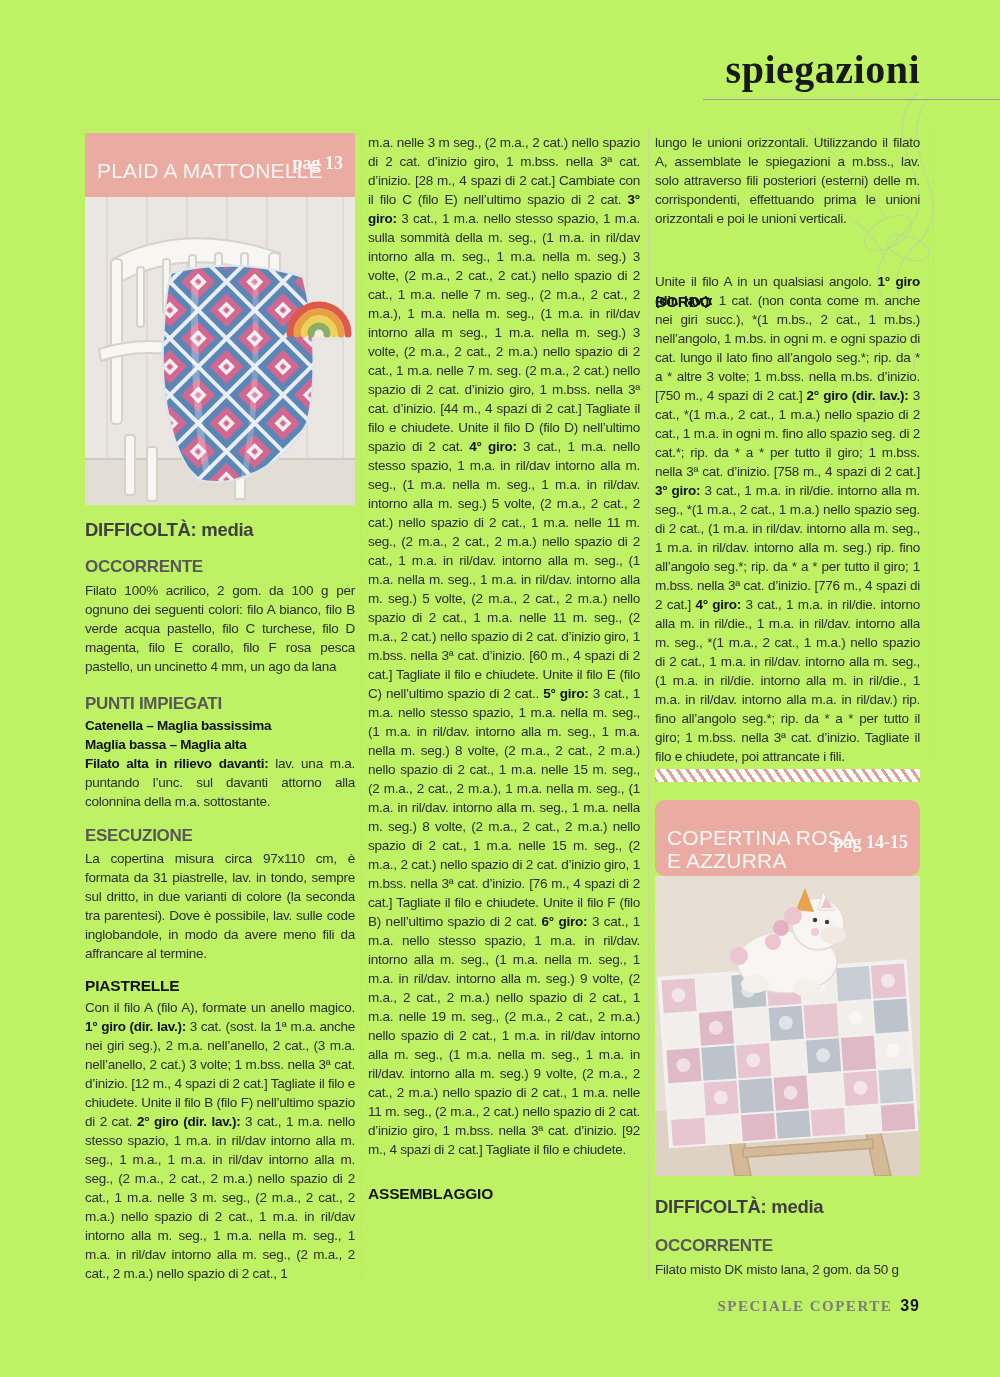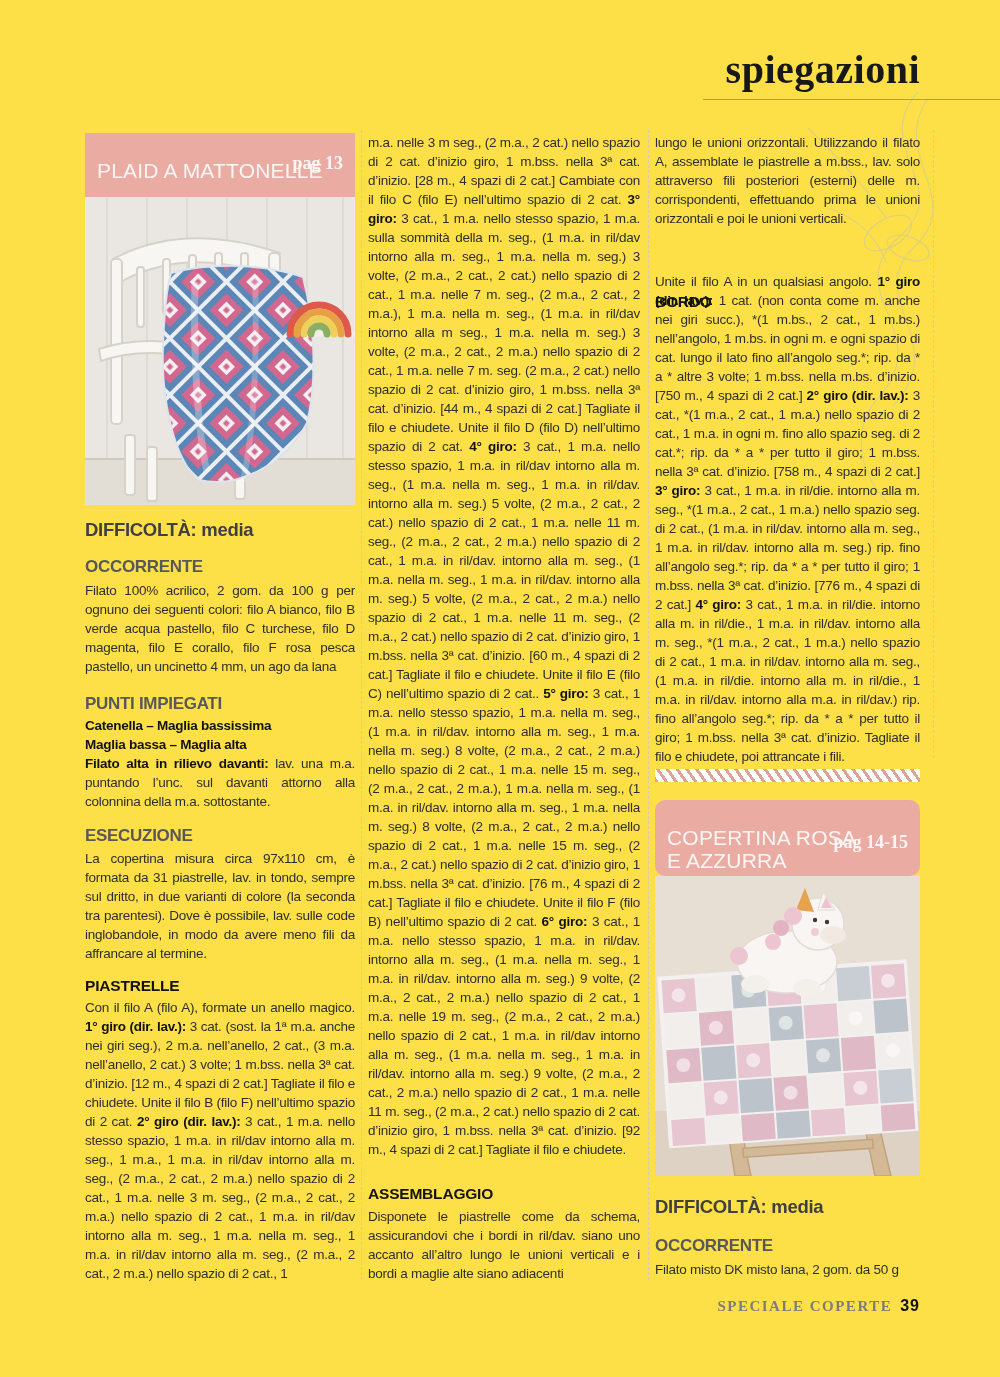--- a/index.html
+++ b/index.html
@@ -1,16 +1,16 @@
 <!DOCTYPE html>
 <html><head>
 <meta charset="utf-8">
 <style>
   html,body{margin:0;padding:0;background:#ffffff;}
-  .page{position:relative;width:1000px;height:1377px;background:#fde047;overflow:hidden;
+  .page{position:relative;width:1000px;height:1377px;background:#bef264;overflow:hidden;
         font-family:"Liberation Sans",sans-serif;color:#2b2b2b;}
   
   .mag-header{position:absolute;top:46px;right:80px;font-family:"Liberation Serif",serif;
               font-size:40px;font-weight:700;color:#181818;letter-spacing:0.5px;z-index:2;}
   .header-rule{position:absolute;top:99px;left:703px;right:0;height:1px;background:#9a9a9a;z-index:2;}
   .decor-art{position:absolute;left:768px;top:88px;width:210px;height:420px;z-index:0;opacity:.45;}
   
   .colsep{position:absolute;top:130px;border-left:1px dashed #cfcac4;width:0;z-index:1;}
   .sep1{left:361px;height:1150px;}
   .sep2{left:648px;height:1150px;}
@@ -131,23 +131,22 @@
 
   <div class="block h-gray" style="left:85px;top:826px;width:270px;">ESECUZIONE</div>
   <div class="block body-txt" style="left:85px;top:849px;width:270px;">La copertina misura circa 97x110 cm, è formata da 31 piastrelle, lav. in tondo, sempre sul dritto, in due varianti di colore (la seconda tra parentesi). Dove è possibile, lav. sulle code inglobandole, in modo da avere meno fili da affrancare al termine.</div>
 
   <div class="block h-black" style="left:85px;top:977px;width:270px;">PIASTRELLE</div>
   <div class="block body-txt" style="left:85px;top:998px;width:270px;"><span>Con il filo A (filo A), formate un anello magico. </span><b>1° giro (dir. lav.): </b><span>3 cat. (sost. la 1ª m.a. anche nei giri seg.), 2 m.a. nell’anello, 2 cat., (3 m.a. nell’anello, 2 cat.) 3 volte; 1 m.bss. nella 3ª cat. d’inizio. [12 m., 4 spazi di 2 cat.] Tagliate il filo e chiudete. Unite il filo B (filo F) nell’ultimo spazio di 2 cat. </span><b>2° giro (dir. lav.): </b><span>3 cat., 1 m.a. nello stesso spazio, 1 m.a. in ril/dav intorno alla m. seg., 1 m.a., 1 m.a. in ril/dav intorno alla m. seg., (2 m.a., 2 cat., 2 m.a.) nello spazio di 2 cat., 1 m.a. nelle 3 m. seg., (2 m.a., 2 cat., 2 m.a.) nello spazio di 2 cat., 1 m.a. in ril/dav intorno alla m. seg., 1 m.a. nella m. seg., 1 m.a. in ril/dav intorno alla m. seg., (2 m.a., 2 cat., 2 m.a.) nello spazio di 2 cat., 1</span></div>
 
   <div class="block body-txt" style="left:368px;top:133px;width:272px;"><span>m.a. nelle 3 m seg., (2 m.a., 2 cat.) nello spazio di 2 cat. d’inizio giro, 1 m.bss. nella 3ª cat. d’inizio. [28 m., 4 spazi di 2 cat.] Cambiate con il filo C (filo E) nell’ultimo spazio di 2 cat. </span><b>3° giro: </b><span>3 cat., 1 m.a. nello stesso spazio, 1 m.a. sulla sommità della m. seg., (1 m.a. in ril/dav intorno alla m. seg., 1 m.a. nella m. seg.) 3 volte, (2 m.a., 2 cat., 2 cat.) nello spazio di 2 cat., 1 m.a. nelle 7 m. seg., (2 m.a., 2 cat., 2 m.a.), 1 m.a. nella m. seg., (1 m.a. in ril/dav intorno alla m seg., 1 m.a. nella m. seg.) 3 volte, (2 m.a., 2 cat., 2 m.a.) nello spazio di 2 cat., 1 m.a. nelle 7 m. seg. (2 m.a., 2 cat.) nello spazio di 2 cat. d’inizio giro, 1 m.bss. nella 3ª cat. d’inizio. [44 m., 4 spazi di 2 cat.] Tagliate il filo e chiudete. Unite il filo D (filo D) nell’ultimo spazio di 2 cat. </span><b>4° giro: </b><span>3 cat., 1 m.a. nello stesso spazio, 1 m.a. in ril/dav intorno alla m. seg., (1 m.a. nella m. seg., 1 m.a. in ril/dav. intorno alla m. seg.) 5 volte, (2 m.a., 2 cat., 2 cat.) nello spazio di 2 cat., 1 m.a. nelle 11 m. seg., (2 m.a., 2 cat., 2 m.a.) nello spazio di 2 cat., 1 m.a. in ril/dav. intorno alla m. seg., (1 m.a. nella m. seg., 1 m.a. in ril/dav. intorno alla m. seg.) 5 volte, (2 m.a., 2 cat., 2 m.a.) nello spazio di 2 cat., 1 m.a. nelle 11 m. seg., (2 m.a., 2 cat.) nello spazio di 2 cat. d’inizio giro, 1 m.bss. nella 3ª cat. d’inizio. [60 m., 4 spazi di 2 cat.] Tagliate il filo e chiudete. Unite il filo E (filo C) nell’ultimo spazio di 2 cat.. </span><b>5° giro: </b><span>3 cat., 1 m.a. nello stesso spazio, 1 m.a. nella m. seg., (1 m.a. in ril/dav. intorno alla m. seg., 1 m.a. nella m. seg.) 8 volte, (2 m.a., 2 cat., 2 m.a.) nello spazio di 2 cat., 1 m.a. nelle 15 m. seg., (2 m.a., 2 cat., 2 m.a.), 1 m.a. nella m. seg., (1 m.a. in ril/dav. intorno alla m. seg., 1 m.a. nella m. seg.) 8 volte, (2 m.a., 2 cat., 2 m.a.) nello spazio di 2 cat., 1 m.a. nelle 15 m. seg., (2 m.a., 2 cat.) nello spazio di 2 cat. d’inizio giro, 1 m.bss. nella 3ª cat. d’inizio. [76 m., 4 spazi di 2 cat.] Tagliate il filo e chiudete. Unite il filo F (filo B) nell’ultimo spazio di 2 cat. </span><b>6° giro: </b><span>3 cat., 1 m.a. nello stesso spazio, 1 m.a. in ril/dav. intorno alla m. seg., (1 m.a. nella m. seg., 1 m.a. in ril/dav. intorno alla m. seg.) 9 volte, (2 m.a., 2 cat., 2 m.a.) nello spazio di 2 cat., 1 m.a. nelle 19 m. seg., (2 m.a., 2 cat., 2 m.a.) nello spazio di 2 cat., 1 m.a. in ril/dav intorno alla m. seg., (1 m.a. nella m. seg., 1 m.a. in ril/dav. intorno alla m. seg.) 9 volte, (2 m.a., 2 cat., 2 m.a.) nello spazio di 2 cat., 1 m.a. nelle 11 m. seg., (2 m.a., 2 cat.) nello spazio di 2 cat. d’inizio giro, 1 m.bss. nella 3ª cat. d’inizio. [92 m., 4 spazi di 2 cat.] Tagliate il filo e chiudete.</span></div>
 
   <div class="block h-black" style="left:368px;top:1185px;width:272px;">ASSEMBLAGGIO</div>
-  <div class="block body-txt" style="left:368px;top:1207px;width:272px;">Disponete le piastrelle come da schema, assicurandovi che i bordi in ril/dav. siano uno accanto all’altro lungo le unioni verticali e i bordi a maglie alte siano adiacenti</div>
-
-  <div class="block body-txt" style="left:655px;top:133px;width:265px;">lungo le unioni orizzontali. Utilizzando il filato A, assemblate le piastrelle a m.bss., lav. solo attraverso fili posteriori (esterni) delle m. corrispondenti, effettuando prima le unioni orizzontali e poi le unioni verticali.</div>
+
+  <div class="block body-txt" style="left:655px;top:133px;width:265px;">lungo le unioni orizzontali. Utilizzando il filato A, assemblate le spiegazioni a m.bss., lav. solo attraverso fili posteriori (esterni) delle m. corrispondenti, effettuando prima le unioni orizzontali e poi le unioni verticali.</div>
 
   <div class="block h-black" style="left:655px;top:250px;width:265px;margin-top:43px;">BORDO</div>
   <div class="block body-txt" style="left:655px;top:272px;width:265px;"><span>Unite il filo A in un qualsiasi angolo. </span><b>1° giro (dir. lav.): </b><span>1 cat. (non conta come m. anche nei giri succ.), *(1 m.bs., 2 cat., 1 m.bs.) nell’angolo, 1 m.bs. in ogni m. e ogni spazio di cat. lungo il lato fino all’angolo seg.*; rip. da * a * altre 3 volte; 1 m.bss. nella m.bs. d’inizio. [750 m., 4 spazi di 2 cat.] </span><b>2° giro (dir. lav.): </b><span>3 cat., *(1 m.a., 2 cat., 1 m.a.) nello spazio di 2 cat., 1 m.a. in ogni m. fino allo spazio seg. di 2 cat.*; rip. da * a * per tutto il giro; 1 m.bss. nella 3ª cat. d’inizio. [758 m., 4 spazi di 2 cat.] </span><b>3° giro: </b><span>3 cat., 1 m.a. in ril/die. intorno alla m. seg., *(1 m.a., 2 cat., 1 m.a.) nello spazio seg. di 2 cat., (1 m.a. in ril/dav. intorno alla m. seg., 1 m.a. in ril/dav. intorno alla m. seg.) rip. fino all’angolo seg.*; rip. da * a * per tutto il giro; 1 m.bss. nella 3ª cat. d’inizio. [776 m., 4 spazi di 2 cat.] </span><b>4° giro: </b><span>3 cat., 1 m.a. in ril/die. intorno alla m. in ril/die., 1 m.a. in ril/dav. intorno alla m. seg., *(1 m.a., 2 cat., 1 m.a.) nello spazio di 2 cat., 1 m.a. in ril/dav. intorno alla m. seg., (1 m.a. in ril/die. intorno alla m. in ril/die., 1 m.a. in ril/dav. intorno alla m.a. in ril/dav.) rip. fino all’angolo seg.*; rip. da * a * per tutto il giro; 1 m.bss. nella 3ª cat. d’inizio. Tagliate il filo e chiudete, poi attrancate i fili.</span></div>
 
   <div class="hatch"></div>
 
   <div class="titlebox" style="left:655px;top:800px;width:265px;height:76px;border-radius:10px;">
     <div class="t">
       <span>COPERTINA ROSA</span><br>
       <span>E AZZURRA</span>

